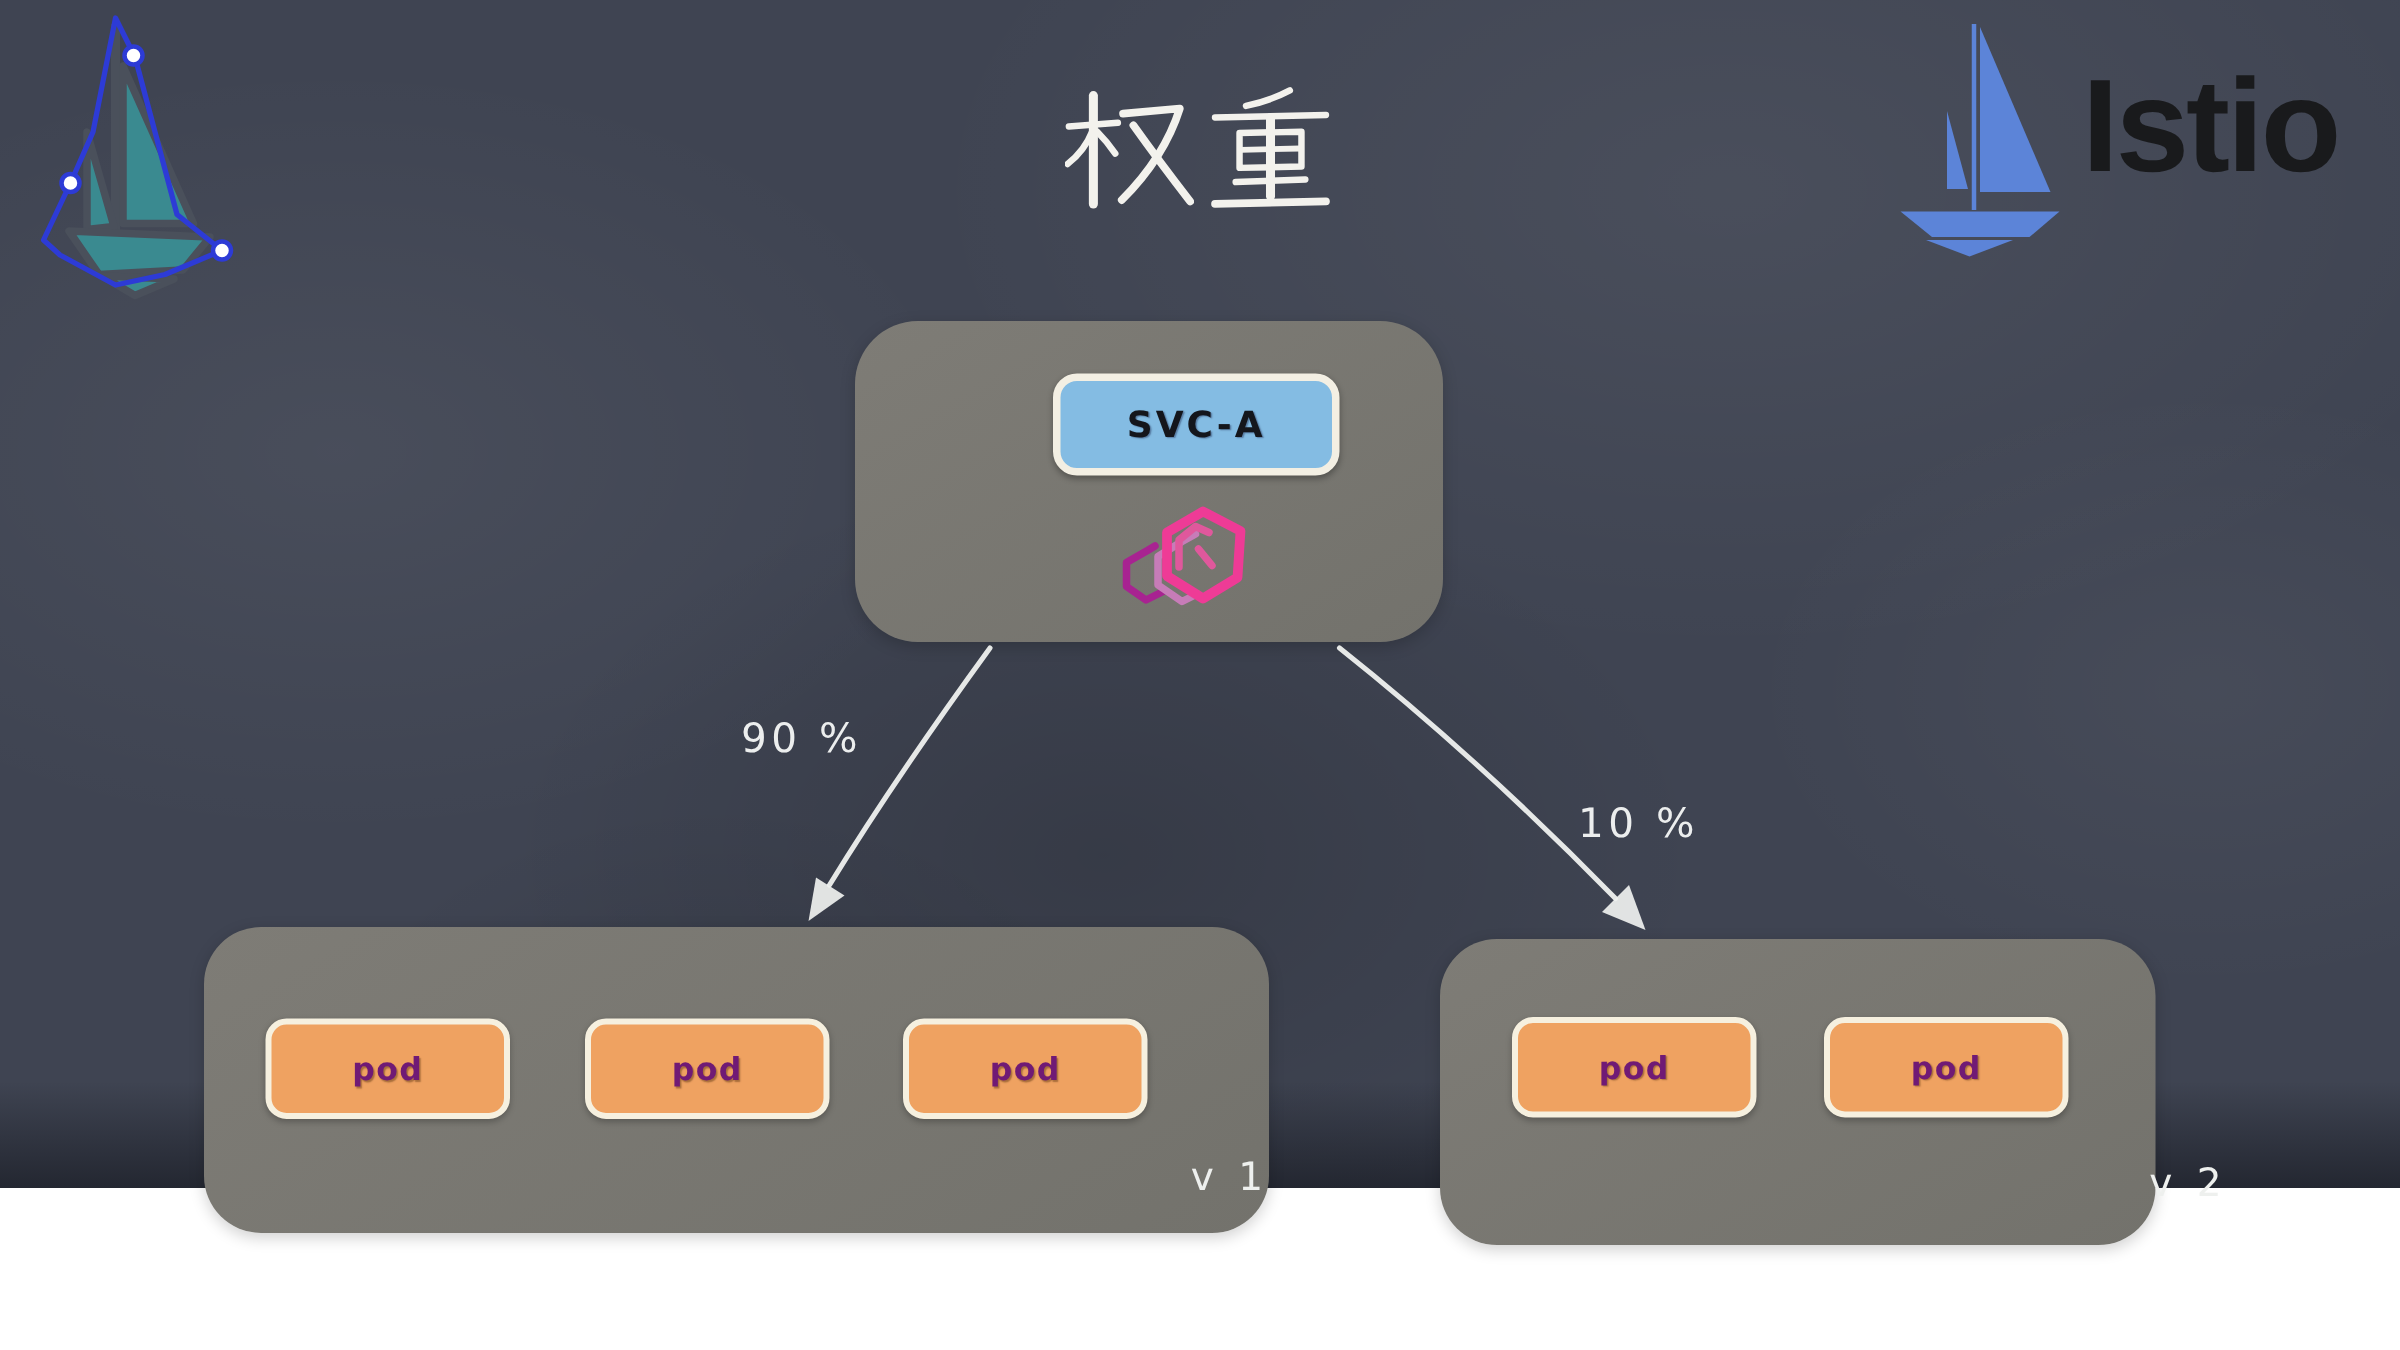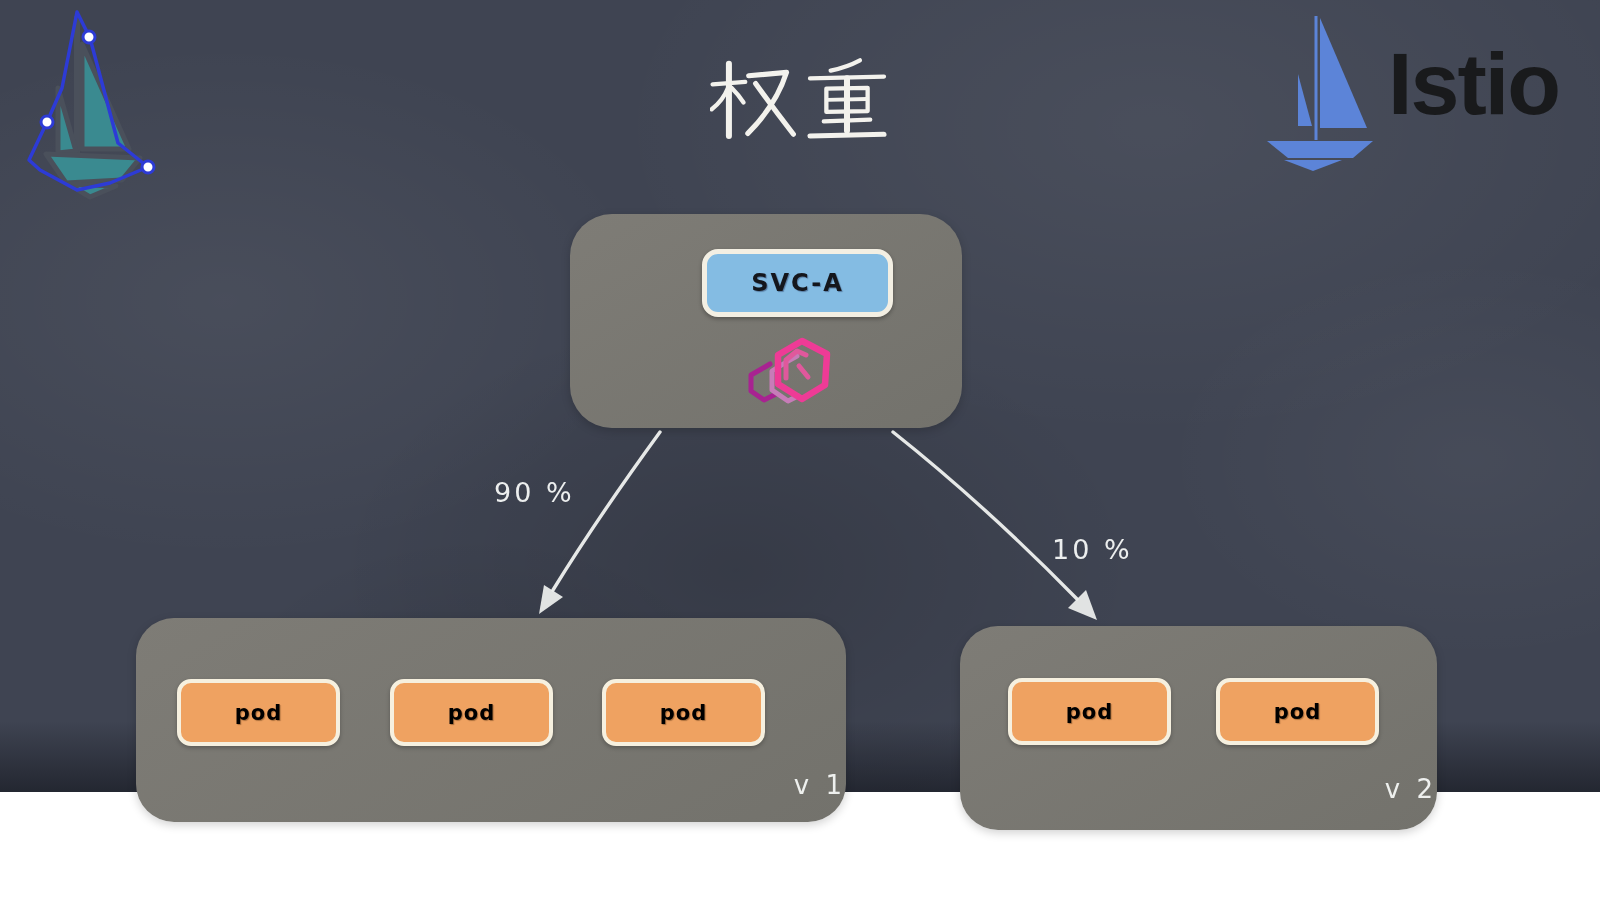--- a/index.html
+++ b/index.html
@@ -42,21 +42,21 @@
     font-size:24px;font-weight:bold;color:#14161c;letter-spacing:2px;
     text-shadow:1px 1px 1px rgba(0,0,40,0.35);
   }
 
   
   .pod{
     width:155px;height:59px;background:#efa261;border:4px solid #f6f0df;border-radius:14px;
     display:flex;align-items:center;justify-content:center;
     box-shadow:0 2px 4px rgba(0,0,0,0.25);
   }
-  .pod span{font-size:21px;font-weight:bold;color:#000000;letter-spacing:1px;
+  .pod span{font-size:21px;font-weight:bold;color:#701a75;letter-spacing:1px;
     text-shadow:1px 1px 1px rgba(60,30,0,0.4);}
 
   .version-label{
     left:0;width:100%;text-align:right;color:#eef0ee;font-size:26px;letter-spacing:4px;
   }
   .weight-label{color:#eceeee;font-size:27px;letter-spacing:3px;}
 
   svg{display:block;}
 </style>
 </head>
@@ -159,16 +159,16 @@
     <div class="abs version-label" style="top:152px;">v 1</div>
   </div>
 
   <div class="abs panel" id="group-v2-panel">
     <div class="abs pod" style="left:48px;top:52px;">
       <span>pod</span>
     </div>
     <div class="abs pod" style="left:256px;top:52px;">
       <span>pod</span>
     </div>
-    <div class="abs version-label" style="top:148px;">v 2</div>
+    <div class="abs version-label" style="top:148px;margin-left:48px;">v 2</div>
   </div>
 
 </div>
 
 </body></html>

